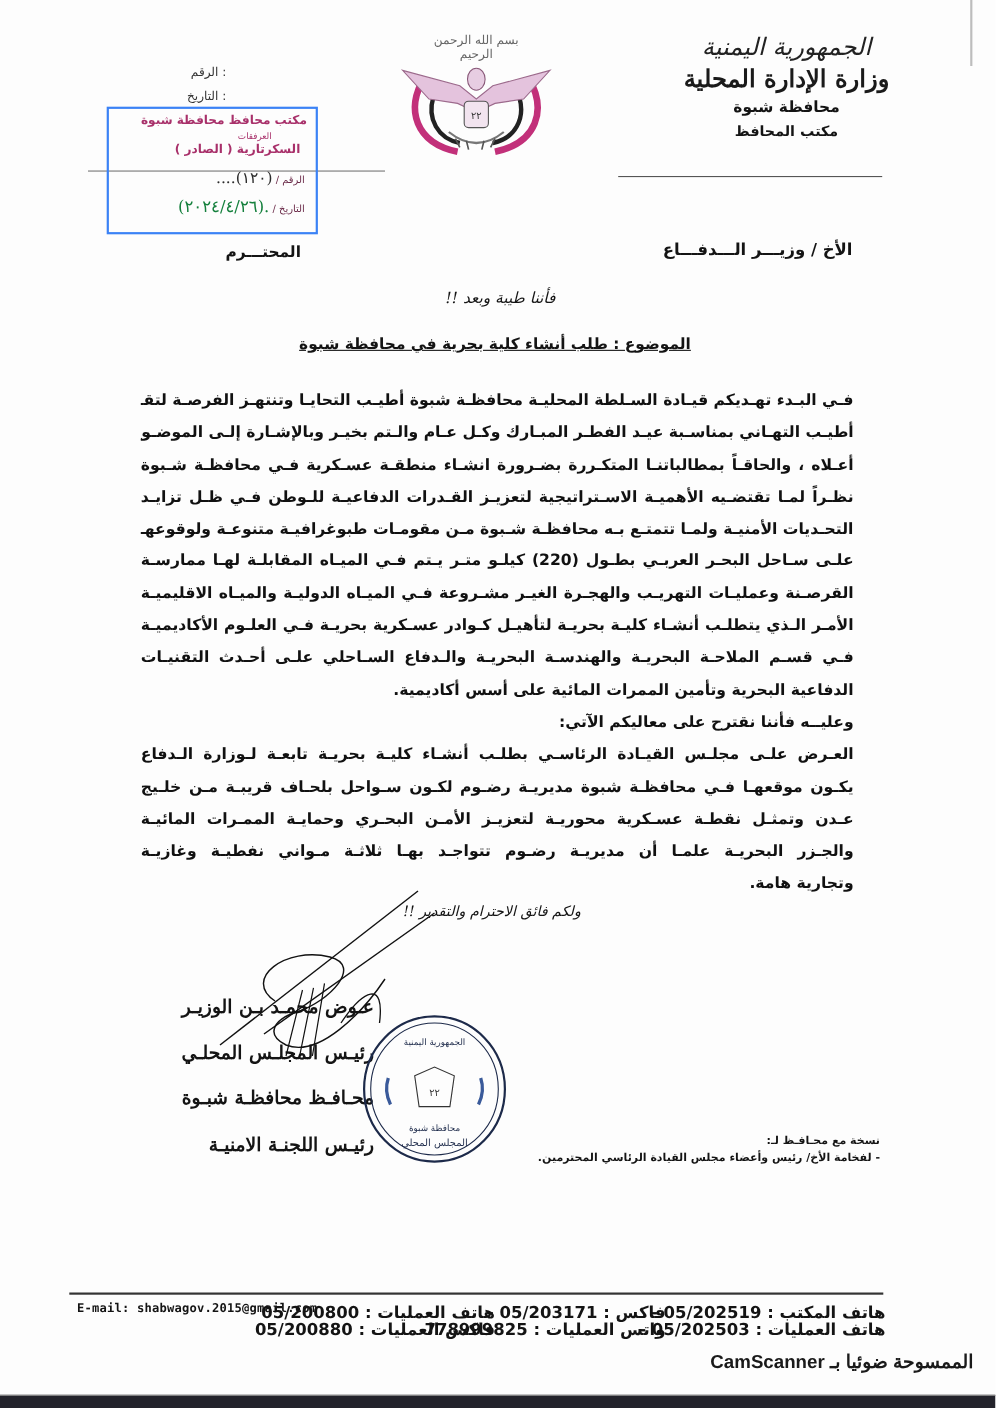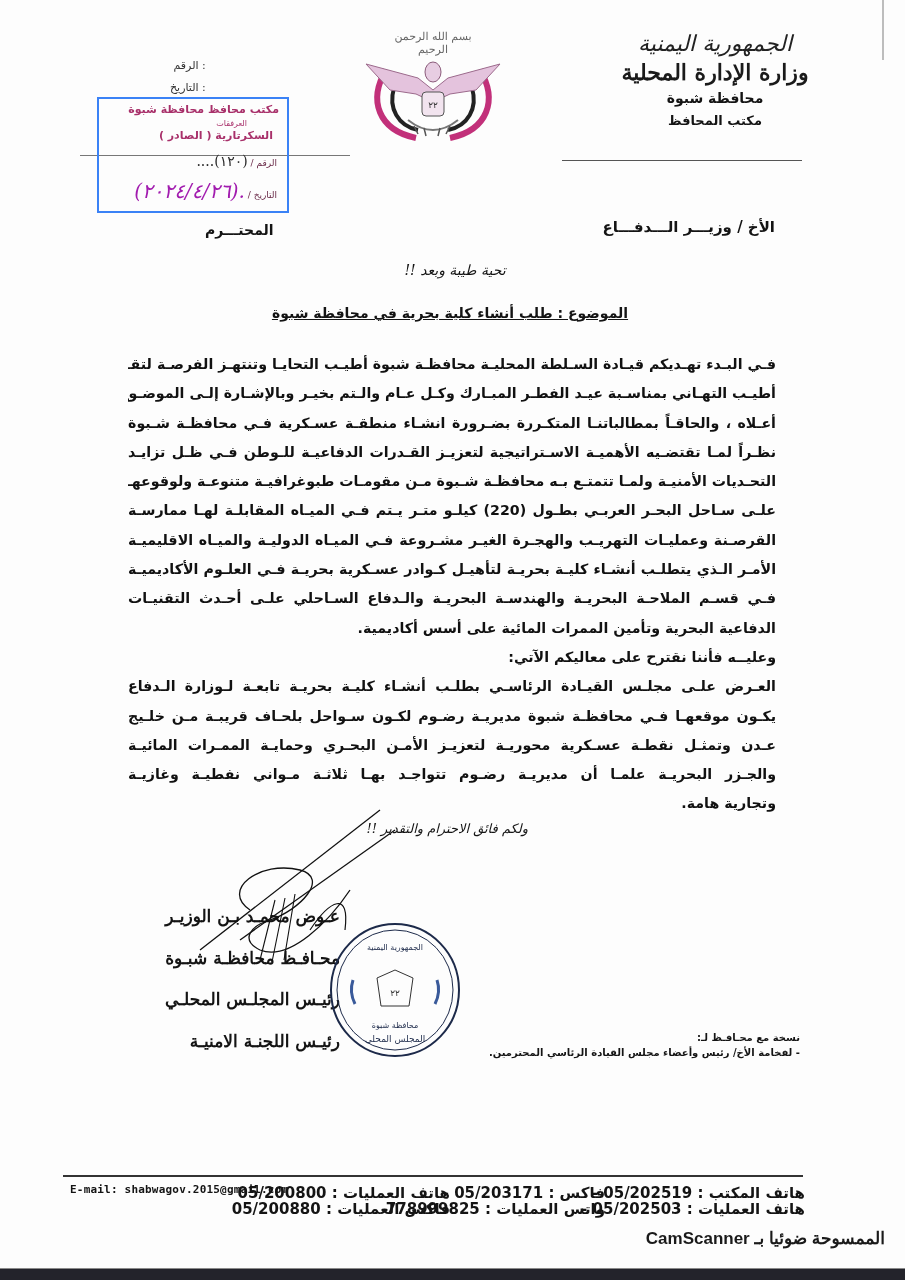--- a/index.html
+++ b/index.html
@@ -33,21 +33,21 @@
   .lh-rule-left { position: absolute; left: 80px; top: 155px; width: 270px; height: 1px; background: #777; }
 
   
   .stamp { position: absolute; left: 97px; top: 97px; width: 188px; height: 112px; border: 2px solid #3b82f6; color: #a8306a; }
   .stamp .s1 { position: absolute; right: 8px; top: 4px; font-size: 11px; font-weight: bold; }
   .stamp .s2 { position: absolute; right: 40px; top: 20px; font-size: 8px; }
   .stamp .s3 { position: absolute; right: 14px; top: 30px; font-size: 11px; font-weight: bold; }
   .stamp .s4 { position: absolute; left: 10px; top: 54px; width: 168px; text-align: right; font-size: 9px; color: #6a2a48; }
   .stamp .s4 b { font-size: 14px; color: #2b2b2b; font-family: "DejaVu Serif", serif; font-weight: normal; }
   .stamp .s5 { position: absolute; left: 10px; top: 80px; width: 168px; text-align: right; font-size: 9px; color: #6a2a48; }
-  .stamp .s5 b { font-size: 20px; color: #a21caf; font-family: "DejaVu Serif", serif; font-weight: normal; font-style: italic; }
+  .stamp .s5 b { font-size: 15px; color: #15803d; font-family: "DejaVu Serif", serif; font-weight: normal; }
 
   
   .addressee { position: absolute; right: 130px; top: 218px; font-size: 15px; font-weight: bold; text-align: right; }
   .respected { position: absolute; left: 205px; top: 222px; font-size: 14px; font-weight: bold; }
   .greeting { position: absolute; left: 355px; top: 262px; width: 200px; text-align: center; font-family: "DejaVu Serif", serif; font-size: 14px; font-style: italic; }
   .subject { position: absolute; left: 270px; top: 305px; width: 360px; text-align: center; font-size: 14px; font-weight: bold; text-decoration: underline; }
 
   
   .body-text { position: absolute; left: 128px; top: 350px; width: 648px; font-size: 14.2px; font-weight: bold; line-height: 29.3px; text-align: justify; text-align-last: right; color: #111; }
   .body-line { display: block; text-align: justify; text-align-last: justify; white-space: nowrap; overflow: hidden; }
@@ -122,21 +122,21 @@
       <b>(١٢٠)....</b>
     </div>
     <div class="s5">
       <span>التاريخ /</span>
       <b>.(٢٠٢٤/٤/٢٦)</b>
     </div>
   </div>
 
   <div class="addressee rtl">الأخ / وزيـــر الـــدفـــاع</div>
   <div class="respected rtl">المحتـــرم</div>
-  <div class="greeting rtl">تحية طيبة وبعد !!</div>
+  <div class="greeting rtl">فأننا طيبة وبعد !!</div>
   <div class="subject rtl">الموضوع : طلب أنشاء كلية بحرية في محافظة شبوة</div>
 
   <div class="body-text rtl">
     <span class="body-line">فـي البـدء تهـديكم قيـادة السـلطة المحليـة محافظـة شبوة أطيـب التحايـا وتنتهـز الفرصـة لتقـديم</span>
     <span class="body-line">أطيـب التهـاني بمناسـبة عيـد الفطـر المبـارك وكـل عـام والـتم بخيـر وبالإشـارة إلـى الموضـوع</span>
     <span class="body-line">أعـلاه ، والحاقـاً بمطالباتنـا المتكـررة بضـرورة انشـاء منطقـة عسـكرية فـي محافظـة شـبوة</span>
     <span class="body-line">نظـراً لمـا تقتضـيه الأهميـة الاسـتراتيجية لتعزيـز القـدرات الدفاعيـة للـوطن فـي ظـل تزايـد</span>
     <span class="body-line">التحـديات الأمنيـة ولمـا تتمتـع بـه محافظـة شـبوة مـن مقومـات طبوغرافيـة متنوعـة ولوقوعهـا</span>
     <span class="body-line">علـى سـاحل البحـر العربـي بطـول (220) كيلـو متـر يـتم فـي الميـاه المقابلـة لهـا ممارسـة</span>
     <span class="body-line">القرصـنة وعمليـات التهريـب والهجـرة الغيـر مشـروعة فـي الميـاه الدوليـة والميـاه الاقليميـة</span>
@@ -148,22 +148,22 @@
     <span class="body-line">يكـون موقعهـا فـي محافظـة شبوة مديريـة رضـوم لكـون سـواحل بلحـاف قريبـة مـن خلـيج</span>
     <span class="body-line">عـدن وتمثـل نقطـة عسـكرية محوريـة لتعزيـز الأمـن البحـري وحمايـة الممـرات المائيـة</span>
     <span class="body-line">والجـزر البحريـة علمـا أن مديريـة رضـوم تتواجـد بهـا ثلاثـة مـواني نفطيـة وغازيـة</span>
     <span class="body-line last">وتجارية هامة.</span>
   </div>
 
   <div class="closing rtl">ولكم فائق الاحترام والتقدير !!</div>
 
   <div class="sig-block rtl">
     <div class="sig-line">عـوض محمـد بـن الوزيـر</div>
+    <div class="sig-line">رئيـس المجلـس المحلـي</div>
     <div class="sig-line">محـافـظ محافظـة شبـوة</div>
-    <div class="sig-line">رئيـس المجلـس المحلـي</div>
     <div class="sig-line">رئيـس اللجنـة الامنيـة</div>
   </div>
 
   <svg class="signature" viewBox="0 0 230 190">
     <path d="M20 160 L 200 20" stroke="#111" stroke-width="1.3" fill="none"></path>
     <path d="M60 150 L 215 40" stroke="#111" stroke-width="1.3" fill="none"></path>
     <path d="M70 120 C 40 100, 80 70, 120 80 C 150 88, 120 120, 90 130 C 70 136, 60 150, 80 160 C 110 172, 150 130, 170 100" stroke="#111" stroke-width="1.3" fill="none"></path>
     <path d="M95 110 L 80 170 M 105 108 L 92 172 M 115 104 L 104 170" stroke="#111" stroke-width="1.1" fill="none"></path>
     <path d="M130 140 C 150 110, 170 100, 165 140" stroke="#111" stroke-width="1.2" fill="none"></path>
   </svg>

